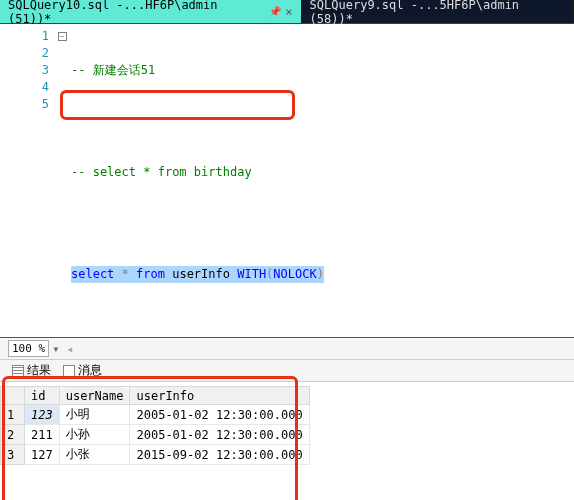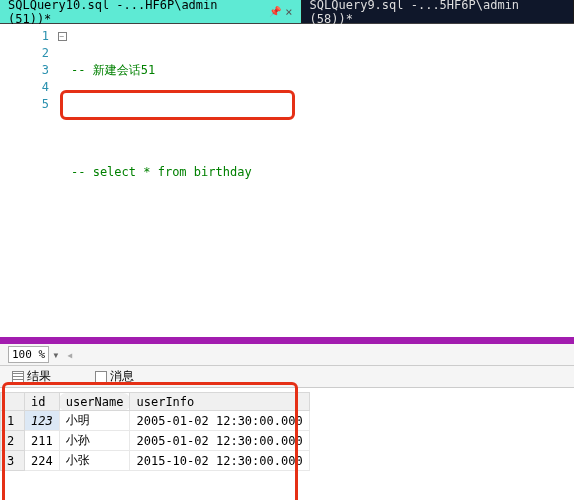--- a/index.html
+++ b/index.html
@@ -21,26 +21,26 @@
 .code { flex: 1; padding-top: 4px; font-size: 12px; font-family: Consolas, "Microsoft YaHei", monospace; line-height: 17px; white-space: pre; }
 .code-line { height: 17px; padding-left: 2px; }
 .kw-green { color: #008000; }
 .kw-blue { color: #0000ff; }
 .kw-gray { color: #808080; }
 .kw-black { color: #000; }
 .sel { background: #add6ff; display: inline-block; }
 
 .red-box-1 { position: absolute; left: 60px; top: 66px; width: 235px; height: 30px; border: 3px solid #e53016; border-radius: 6px; pointer-events: none; }
 
-.results-area { border-top: 7px solid #a21caf; position: relative; }
+.results-area { border-top: 1px solid #a21caf; position: relative; }
 .zoom-bar { height: 22px; display: flex; align-items: center; padding-left: 8px; font-size: 12px; background: #f5f5f5; border-bottom: 1px solid #ccc; }
 .zoom-sel { border: 1px solid #adadad; padding: 1px 3px; font-size: 11px; background: #fff; }
 .zoom-drop { padding: 0 3px; color: #666; }
 
-.result-tabs { height: 22px; display: flex; align-items: center; padding-left: 6px; font-size: 12px; background: #f5f5f5; border-bottom: 1px solid #ccc; gap: 32px; }
+.result-tabs { height: 22px; display: flex; align-items: center; padding-left: 6px; font-size: 12px; background: #f5f5f5; border-bottom: 1px solid #ccc; }
 .rtab { display: flex; align-items: center; padding: 2px 6px; cursor: pointer; }
 .rtab-icon { width: 12px; height: 12px; margin-right: 3px; }
 .icon-grid { border: 1px solid #888; background: repeating-linear-gradient(0deg,#fff,#fff 2px,#888 2px,#888 3px), repeating-linear-gradient(90deg,transparent,transparent 2px,#888 2px,#888 3px); }
 .icon-msg { border: 1px solid #888; background: #fff; }
 
 .data-grid { padding: 4px 4px 0 0; font-size: 12px; font-family: "Microsoft YaHei", Consolas, monospace; }
 .data-grid table { border-collapse: collapse; }
 .data-grid th { background: #f0f0f0; border: 1px solid #d8d8d8; padding: 1px 6px; font-weight: normal; text-align: left; font-size: 12px; height: 18px; }
 .data-grid td { border: 1px solid #e8e8e8; padding: 1px 6px; font-size: 12px; height: 18px; }
 .data-grid .rowhdr { background: #f0f0f0; width: 24px; text-align: left; padding-left: 6px; border: 1px solid #d8d8d8; }
@@ -74,20 +74,21 @@
   <div class="fold-col">
     <div class="box">
         <span class="fold-box">−</span>
       </div>
   </div>
   <div class="code">
     <div class="code-line"><span class="kw-green">-- 新建会话51</span></div>
     <div class="code-line"></div>
     <div class="code-line"><span class="kw-green">-- select * from birthday</span></div>
     <div class="code-line"></div>
+    <div class="code-line"><span class="sel"><span class="kw-blue">select</span><span class="kw-gray"> * </span><span class="kw-blue">from</span><span class="kw-black"> userInfo </span><span class="kw-blue">WITH</span><span class="kw-gray">(</span><span class="kw-blue">NOLOCK</span><span class="kw-gray">)</span></span></div>
   </div>
   <div class="red-box-1"></div>
 </div>
 
 <div class="results-area">
   <div class="zoom-bar">
     <span class="zoom-sel"><span>100 %</span></span>
       <span class="zoom-drop">▾</span>
     <span style="margin-left:4px;color:#aaa;">◂</span>
   </div>
@@ -117,21 +118,21 @@
         <td>2005-01-02 12:30:00.000</td>
       </tr>
       <tr>
         <td class="rowhdr">2</td>
         <td>211</td>
         <td>小孙</td>
         <td>2005-01-02 12:30:00.000</td>
       </tr>
       <tr>
         <td class="rowhdr">3</td>
-        <td>224</td>
+        <td>127</td>
         <td>小张</td>
-        <td>2015-10-02 12:30:00.000</td>
+        <td>2015-09-02 12:30:00.000</td>
       </tr>
     </tbody>
       </table>
     <div class="red-box-2"></div>
   </div>
 </div>
 
 </body></html>

